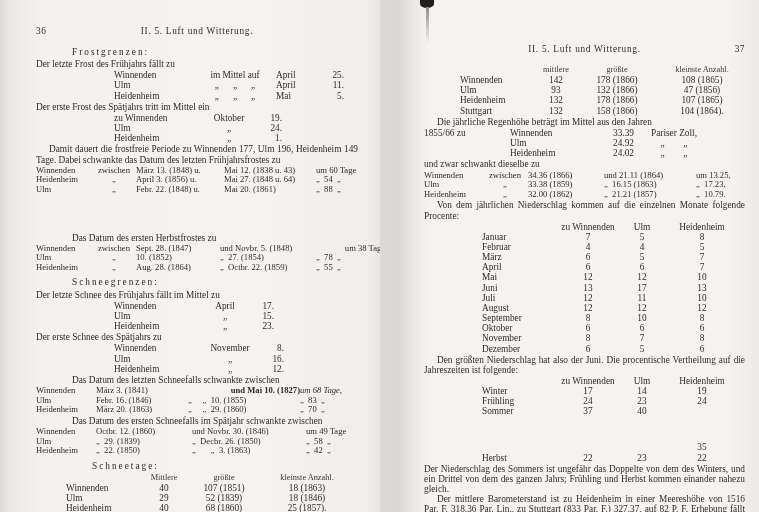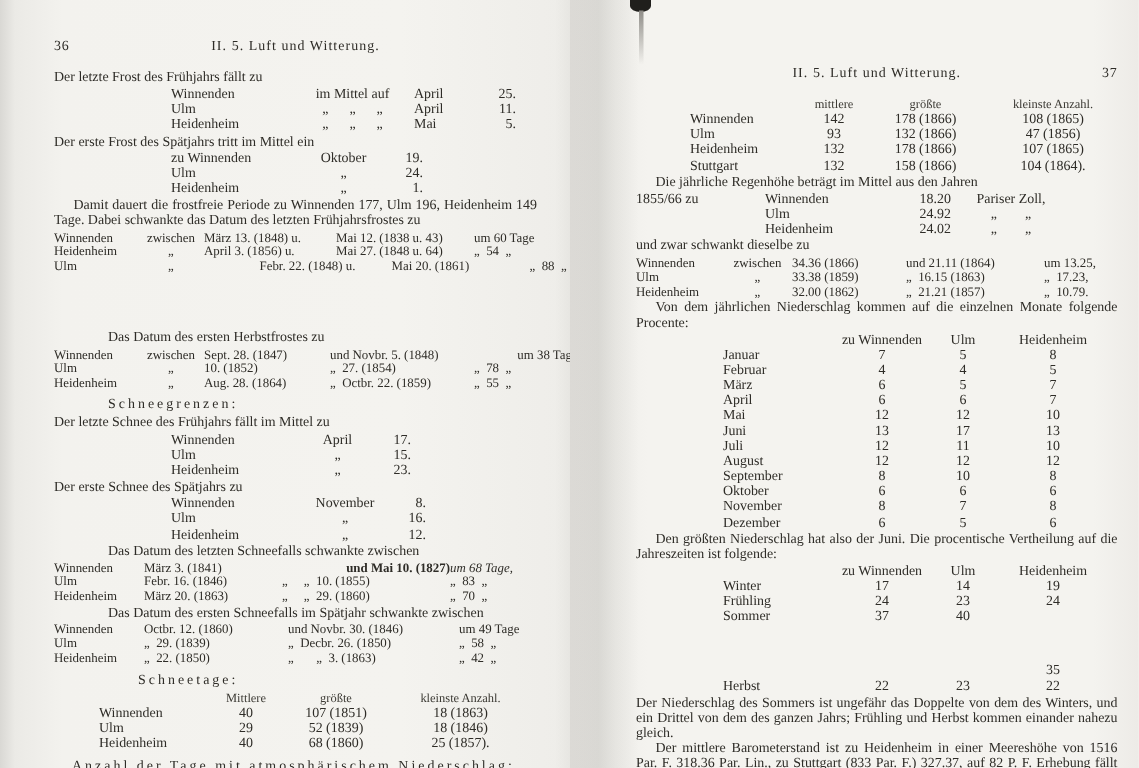--- a/index.html
+++ b/index.html
@@ -53,20 +53,21 @@
 <body>
 
 <div class="spread">
 
   <div class="page left">
     <div class="page-header">
       <span class="pagenum">36</span>
       <span class="runhead">II. 5. Luft und Witterung.</span>
     </div>
     <div class="content">
+        <div class="heading" style="margin-left: 36px;">Frostgrenzen:</div>
         <div class="line">Der letzte Frost des Frühjahrs fällt zu</div>
         <div class="ptable" style="margin-left: 78px;">
           <div class="trow">
             <span class="tcell" style="width: 80px; text-align: left;">Winnenden</span>
             <span class="tcell" style="width: 82px; text-align: center;">im Mittel auf</span>
             <span class="tcell" style="width: 44px; text-align: left;">April</span>
             <span class="tcell" style="width: 24px; text-align: right;">25.</span>
           </div>
           <div class="trow">
             <span class="tcell" style="width: 80px; text-align: left;">Ulm</span>
@@ -111,21 +112,21 @@
           <div class="trow">
             <span class="tcell" style="width: 56px; text-align: left;">Heidenheim</span>
             <span class="tcell" style="width: 44px; text-align: center;">„</span>
             <span class="tcell" style="width: 88px; text-align: left;">April 3. (1856) u.</span>
             <span class="tcell" style="width: 92px; text-align: left;">Mai 27. (1848 u. 64)</span>
             <span class="tcell" style="width: 42px; text-align: left;">„  54  „</span>
           </div>
           <div class="trow">
             <span class="tcell" style="width: 56px; text-align: left;">Ulm</span>
             <span class="tcell" style="width: 44px; text-align: center;">„</span>
-            <span class="tcell" style="width: 88px; text-align: left; margin-left: 37px;">Febr. 22. (1848) u.</span>
+            <span class="tcell" style="width: 88px; text-align: left;">Febr. 22. (1848) u.</span>
             <span class="tcell" style="width: 92px; text-align: left;">Mai 20. (1861)</span>
             <span class="tcell" style="width: 42px; text-align: left;">„  88  „</span>
           </div>
         </div>
         <div class="line" style="margin-left: 36px; margin-top: 38px;">Das Datum des ersten Herbstfrostes zu</div>
         <div class="ptable small">
           <div class="trow">
             <span class="tcell" style="width: 56px; text-align: left;">Winnenden</span>
             <span class="tcell" style="width: 44px; text-align: center;">zwischen</span>
             <span class="tcell" style="width: 84px; text-align: left;">Sept. 28. (1847)</span>
@@ -293,21 +294,21 @@
             <span class="tcell" style="width: 40px; text-align: center;">132</span>
             <span class="tcell" style="width: 82px; text-align: center;">158 (1866)</span>
             <span class="tcell" style="width: 88px; text-align: center;">104 (1864).</span>
           </div>
         </div>
         <div class="line" style="margin-left: 13px;">Die jährliche Regenhöhe beträgt im Mittel aus den Jahren</div>
         <div class="ptable">
           <div class="trow">
             <span class="tcell" style="width: 86px; text-align: left;">1855/66 zu</span>
             <span class="tcell" style="width: 82px; text-align: left;">Winnenden</span>
-            <span class="tcell" style="width: 42px; text-align: right;">18.20</span>
+            <span class="tcell" style="width: 42px; text-align: right;">33.39</span>
             <span class="tcell" style="width: 80px; text-align: center;">Pariser Zoll,</span>
           </div>
           <div class="trow">
             <span class="tcell" style="width: 86px; text-align: left;"></span>
             <span class="tcell" style="width: 82px; text-align: left;">Ulm</span>
             <span class="tcell" style="width: 42px; text-align: right;">24.92</span>
             <span class="tcell" style="width: 80px; text-align: center;">„        „</span>
           </div>
           <div class="trow">
             <span class="tcell" style="width: 86px; text-align: left;"></span>

